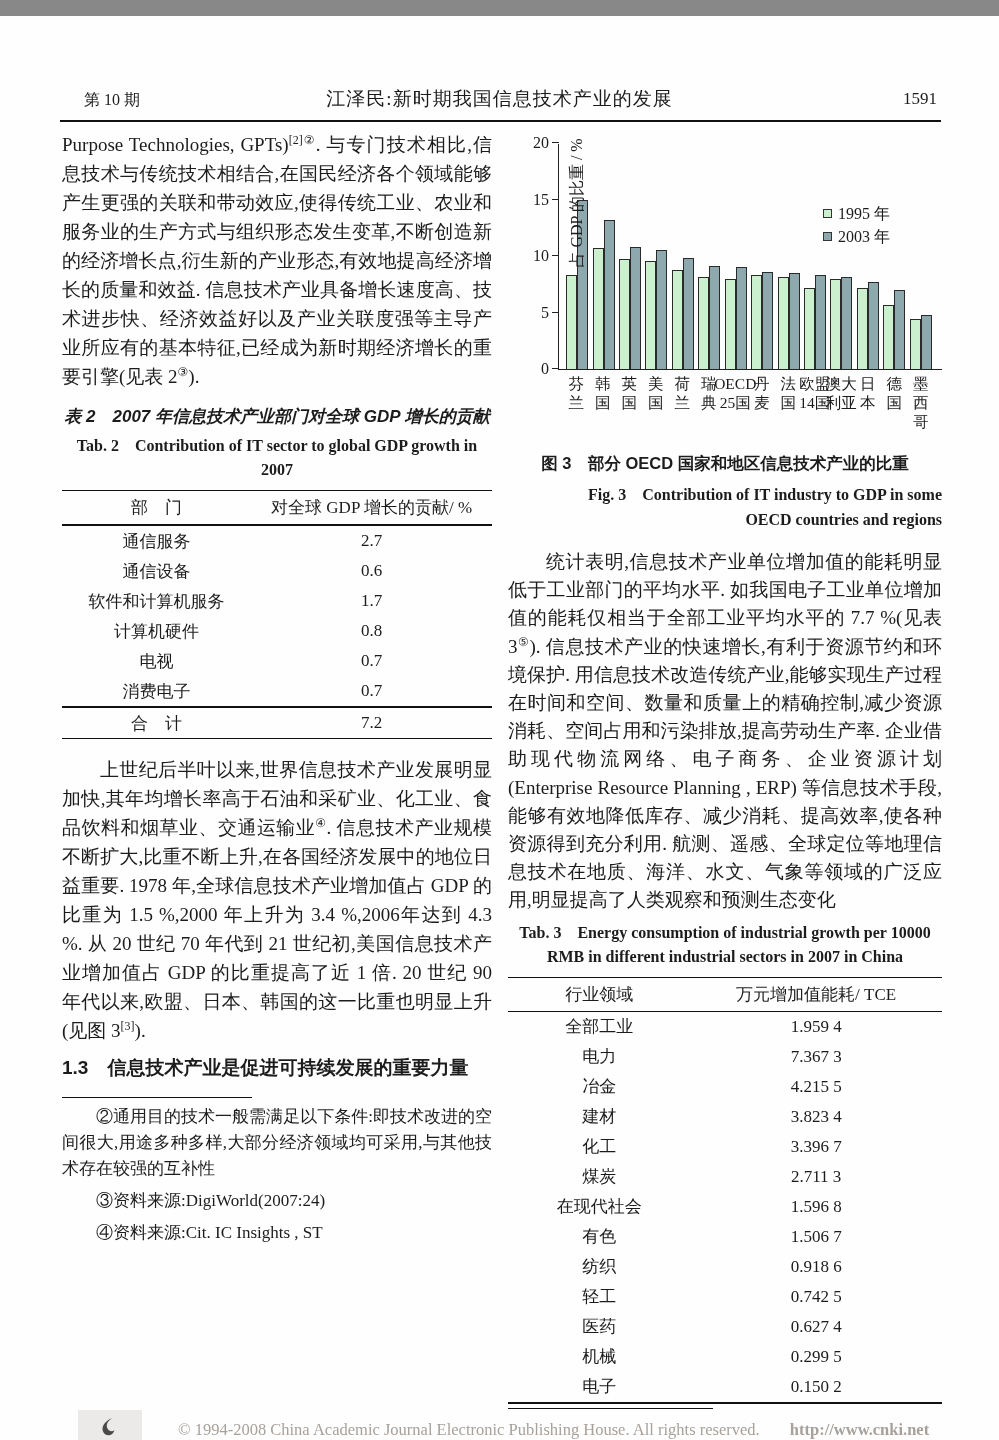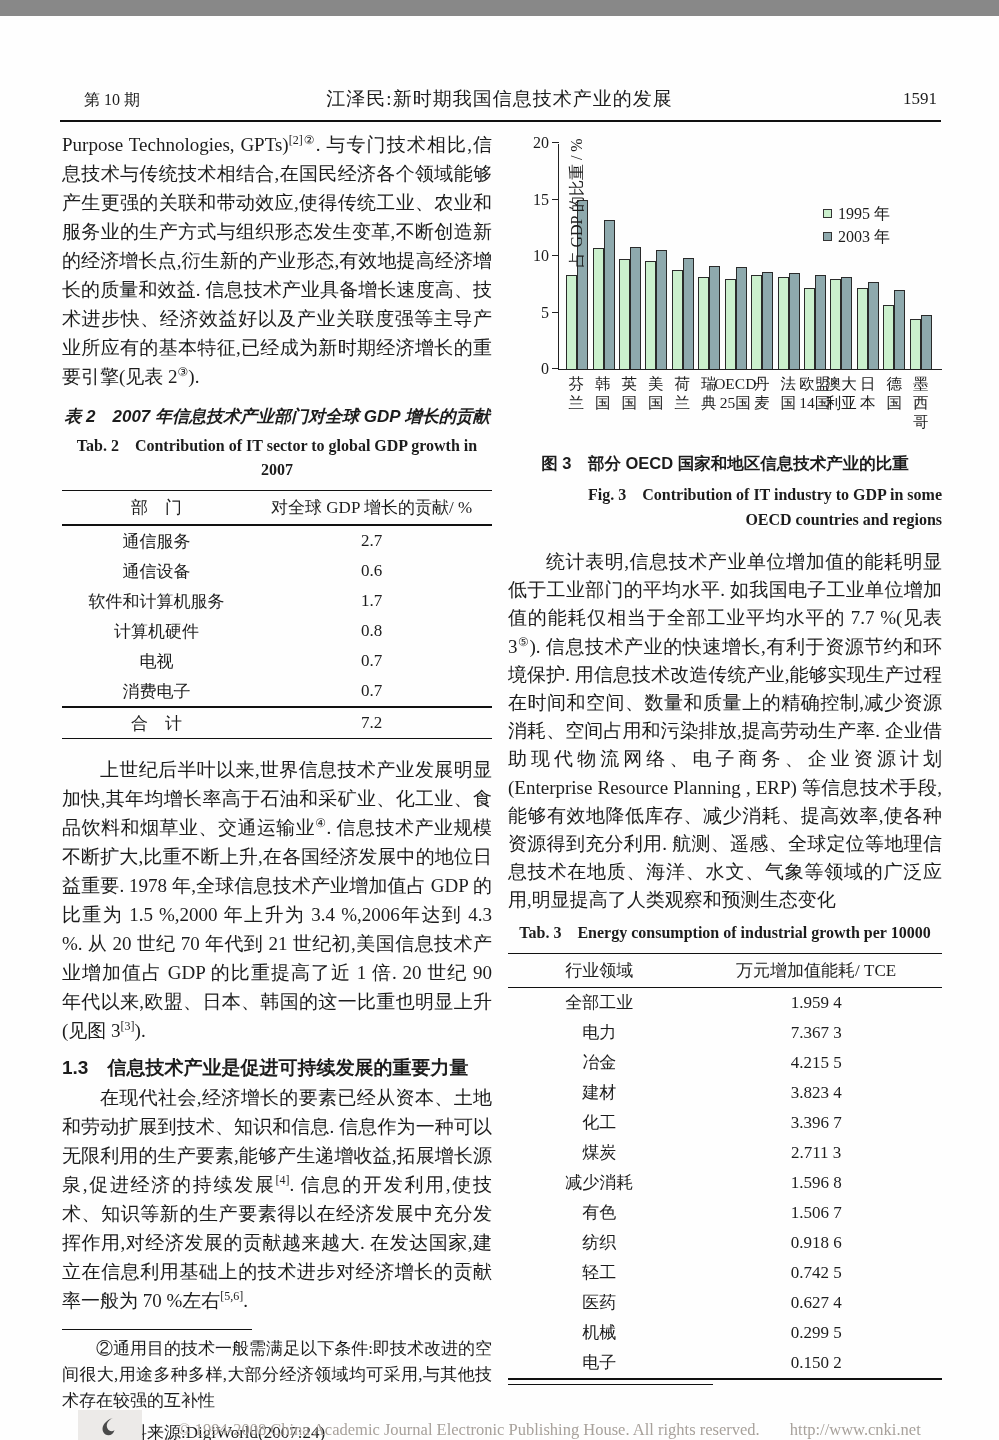--- a/index.html
+++ b/index.html
@@ -78,21 +78,21 @@
 
   
   .footer { position:absolute; left:0; right:0; top:1392px; height:48px; }
   .cnki-logo {
     position:absolute; left:78px; top:2px; width:64px; height:44px;
     background:#eceae8; display:flex; flex-direction:column; align-items:center; justify-content:center;
   }
   .cnki-swirl { width:20px; height:24px; }
   .cnki-caption { font-size:6px; color:#b9b4af; line-height:7px; }
   .footer-text { position:absolute; left:178px; top:12px; font-size:16.5px; color:#a8a19b; }
-  .footer-url { margin-left:26px; }
+  .footer-url { margin-left:26px;font-weight:bold; }
 </style>
 </head>
 <body>
 
 <div class="page">
 
   <div class="hdr-issue">第 10 期</div>
   <div class="hdr-title">江泽民:新时期我国信息技术产业的发展</div>
   <div class="hdr-page">1591</div>
   <div class="hdr-rule"></div>
@@ -141,21 +141,20 @@
           <td>合　计</td>
           <td>7.2</td>
         </tr>
       </tfoot>
     </table>
 
     <div class="para indent" style="margin-top:16px;"><span>上世纪后半叶以来,世界信息技术产业发展明显加快,其年均增长率高于石油和采矿业、化工业、食品饮料和烟草业、交通运输业</span><sup class="sup">④</sup><span>. 信息技术产业规模不断扩大,比重不断上升,在各国经济发展中的地位日益重要. 1978 年,全球信息技术产业增加值占 GDP 的比重为 1.5 %,2000 年上升为 3.4 %,2006年达到 4.3 %. 从 20 世纪 70 年代到 21 世纪初,美国信息技术产业增加值占 GDP 的比重提高了近 1 倍. 20 世纪 90 年代以来,欧盟、日本、韩国的这一比重也明显上升(见图 3</span><sup class="sup">[3]</sup><span>).</span></div>
 
     <div class="sec-h">1.3　信息技术产业是促进可持续发展的重要力量</div>
 
-    <div class="para indent"><span>在现代社会,经济增长的要素已经从资本、土地和劳动扩展到技术、知识和信息. 信息作为一种可以无限利用的生产要素,能够产生递增收益,拓展增长源泉,促进经济的持续发展</span><sup class="sup">[4]</sup><span>. 信息的开发利用,使技术、知识等新的生产要素得以在经济发展中充分发挥作用,对经济发展的贡献越来越大. 在发达国家,建立在信息利用基础上的技术进步对经济增长的贡献率一般为 70 %左右</span><sup class="sup">[5,6]</sup><span>.</span></div>
 
     <div class="fn-rule"></div>
     <div class="fn indent">②通用目的技术一般需满足以下条件:即技术改进的空间很大,用途多种多样,大部分经济领域均可采用,与其他技术存在较强的互补性</div>
     <div class="fn indent">③资料来源:DigiWorld(2007:24)</div>
     <div class="fn indent">④资料来源:Cit.  IC Insights , ST</div>
   </div>
 
   <div class="colR">
 
     <div class="chart">
@@ -358,20 +357,21 @@
     <div class="fig-cap-cn">图 3　部分 OECD 国家和地区信息技术产业的比重</div>
     <div class="fig-cap-en">
       <div>Fig. 3　Contribution of IT industry to GDP in some</div>
       <div>OECD countries and regions</div>
     </div>
 
     <div class="para indent rp"><span>统计表明,信息技术产业单位增加值的能耗明显低于工业部门的平均水平. 如我国电子工业单位增加值的能耗仅相当于全部工业平均水平的 7.7 %(见表 3</span><sup class="sup">⑤</sup><span>). 信息技术产业的快速增长,有利于资源节约和环境保护. 用信息技术改造传统产业,能够实现生产过程在时间和空间、数量和质量上的精确控制,减少资源消耗、空间占用和污染排放,提高劳动生产率. 企业借助现代物流网络、电子商务、企业资源计划(Enterprise  Resource  Planning , ERP) 等信息技术手段,能够有效地降低库存、减少消耗、提高效率,使各种资源得到充分利用. 航测、遥感、全球定位等地理信息技术在地质、海洋、水文、气象等领域的广泛应用,明显提高了人类观察和预测生态变化</span></div>
 
     <div class="tbl-title-en">
       <div>Tab. 3　Energy consumption of industrial growth per 10000</div>
+      <div>RMB in different industrial sectors in 2007 in China</div>
     </div>
     <table class="paper t3">
       <thead>
         <tr>
           <th>行业领域</th>
           <th>万元增加值能耗/ TCE</th>
         </tr>
       </thead>
       <tbody>
           <tr>
@@ -392,21 +392,21 @@
           </tr>
           <tr>
             <td>化工</td>
             <td>3.396 7</td>
           </tr>
           <tr>
             <td>煤炭</td>
             <td>2.711 3</td>
           </tr>
           <tr>
-            <td>减少消耗</td>
+            <td>在现代社会</td>
             <td>1.596 8</td>
           </tr>
           <tr>
             <td>有色</td>
             <td>1.506 7</td>
           </tr>
           <tr>
             <td>纺织</td>
             <td>0.918 6</td>
           </tr>

